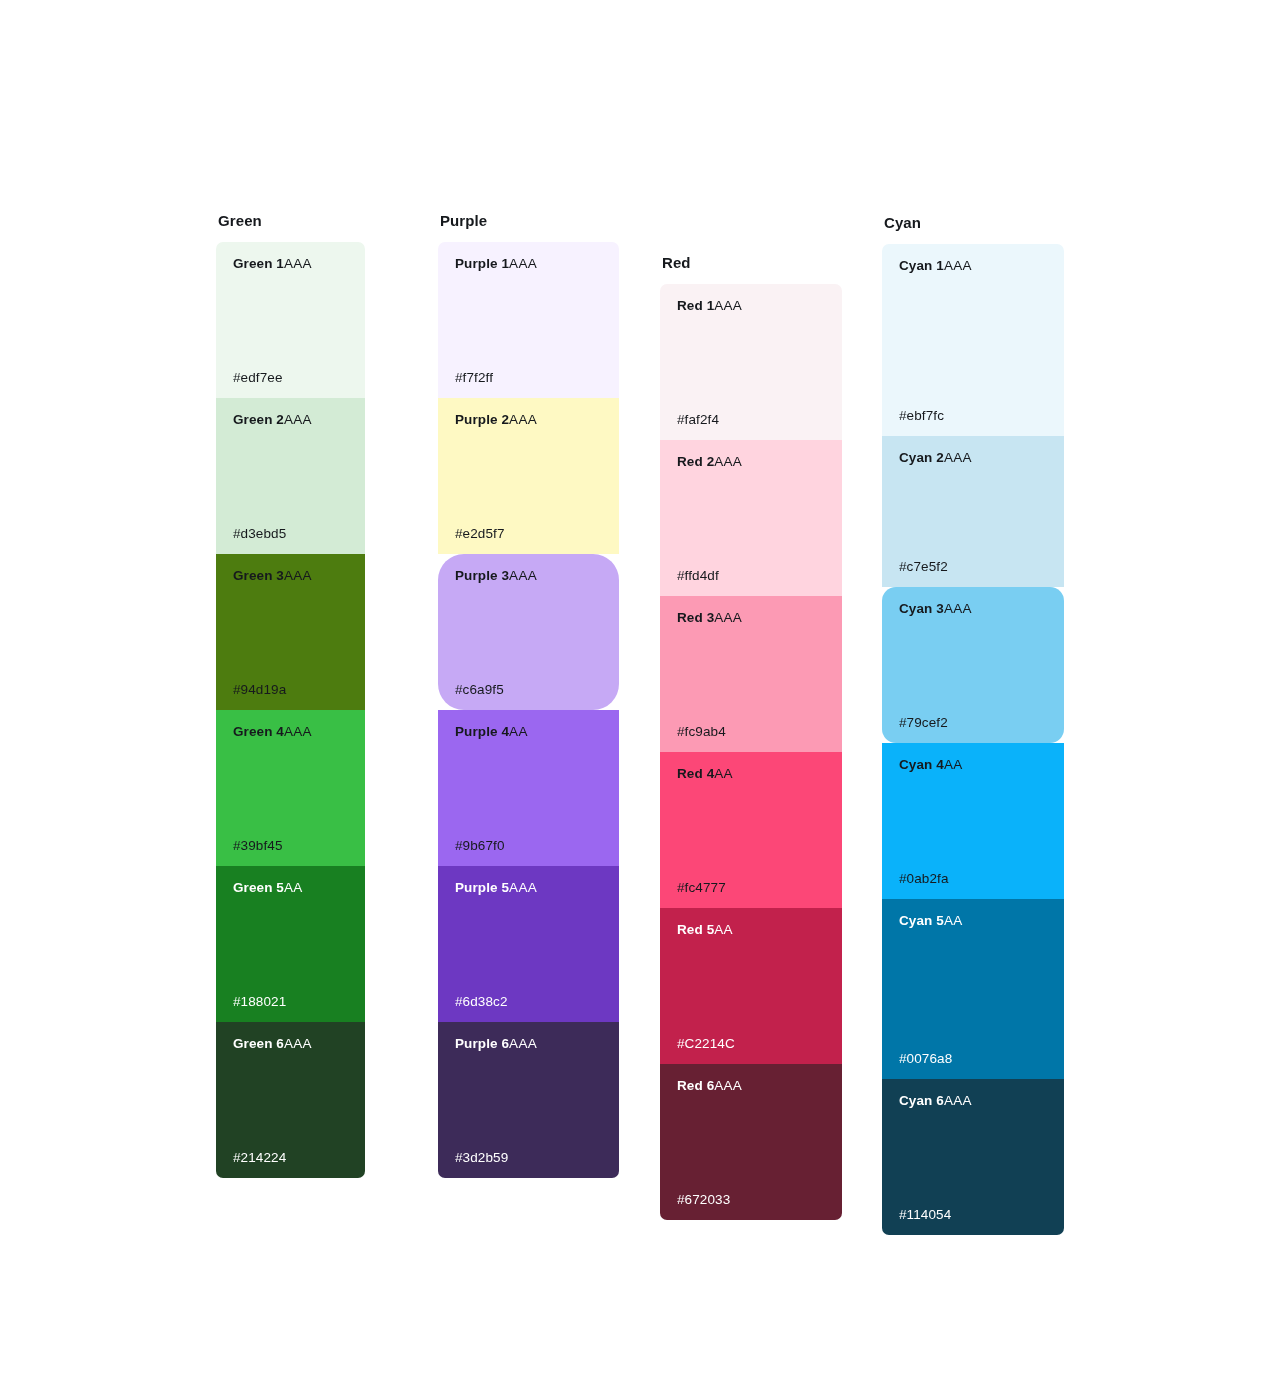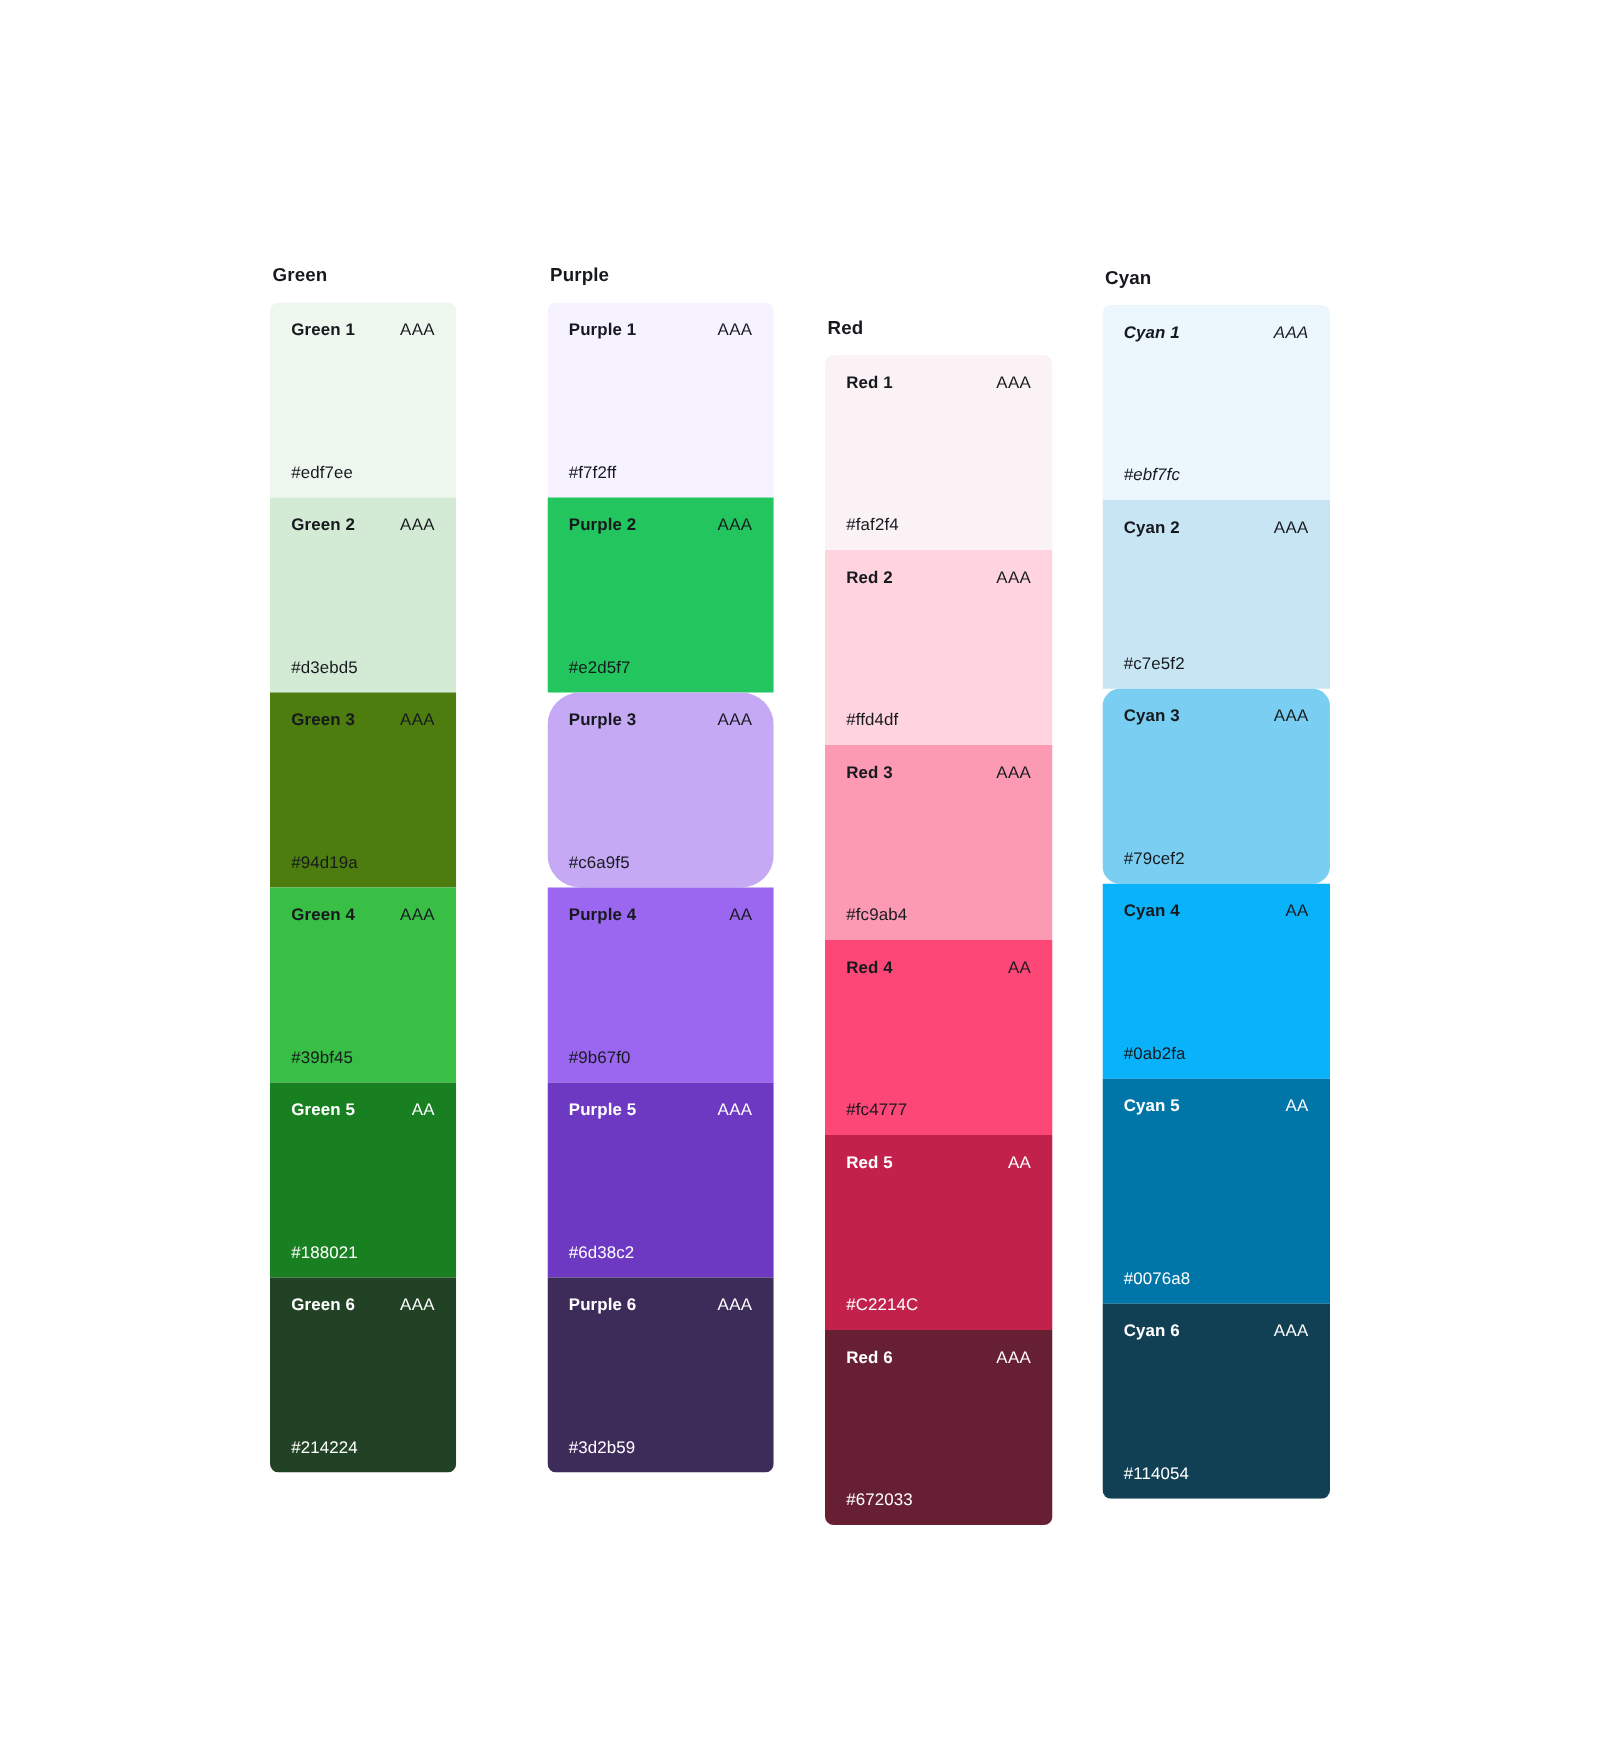--- a/index.html
+++ b/index.html
@@ -47,21 +47,21 @@
   }
 
   .swatch {
     position: relative;
     box-sizing: border-box;
     padding: 14px 17px 0 17px;
   }
 
   .swatch-top-row {
     display: flex;
-    justify-content: space-between;
+    justify-content: flex-start;
     align-items: baseline;
   }
 
   .swatch-name {
     font-size: 13.5px;
     font-weight: 700;
     letter-spacing: 0.1px;
     line-height: 16px;
     white-space: nowrap;
   }
@@ -147,21 +147,21 @@
     <div class="palette-column" style="left: 438px; top: 212px; width: 181px;">
       <div class="column-title">Purple</div>
       <div class="swatch-stack">
         <div class="swatch text-dark" style="background: rgb(247, 242, 255); height: 156px;">
           <div class="swatch-top-row">
             <span class="swatch-name">Purple 1</span>
             <span class="swatch-rating">AAA</span>
           </div>
           <span class="swatch-hex">#f7f2ff</span>
         </div>
-        <div class="swatch text-dark" style="background: #22c55e; height: 156px;">
+        <div class="swatch text-dark" style="background: #fef9c3; height: 156px;">
           <div class="swatch-top-row">
             <span class="swatch-name">Purple 2</span>
             <span class="swatch-rating">AAA</span>
           </div>
           <span class="swatch-hex">#e2d5f7</span>
         </div>
         <div class="swatch text-dark" style="background: rgb(198, 169, 245); height: 156px; border-radius: 26px;">
           <div class="swatch-top-row">
             <span class="swatch-name">Purple 3</span>
             <span class="swatch-rating">AAA</span>
@@ -234,21 +234,21 @@
             <span class="swatch-name">Red 6</span>
             <span class="swatch-rating">AAA</span>
           </div>
           <span class="swatch-hex">#672033</span>
         </div>
       </div>
     </div>
     <div class="palette-column" style="left: 882px; top: 214px; width: 182px;">
       <div class="column-title">Cyan</div>
       <div class="swatch-stack">
-        <div class="swatch text-dark" style="background: rgb(235, 247, 252); height: 156px; font-style: italic;">
+        <div class="swatch text-dark" style="background: rgb(235, 247, 252); height: 192px;">
           <div class="swatch-top-row">
             <span class="swatch-name">Cyan 1</span>
             <span class="swatch-rating">AAA</span>
           </div>
           <span class="swatch-hex">#ebf7fc</span>
         </div>
         <div class="swatch text-dark" style="background: rgb(199, 229, 242); height: 151px;">
           <div class="swatch-top-row">
             <span class="swatch-name">Cyan 2</span>
             <span class="swatch-rating">AAA</span>

